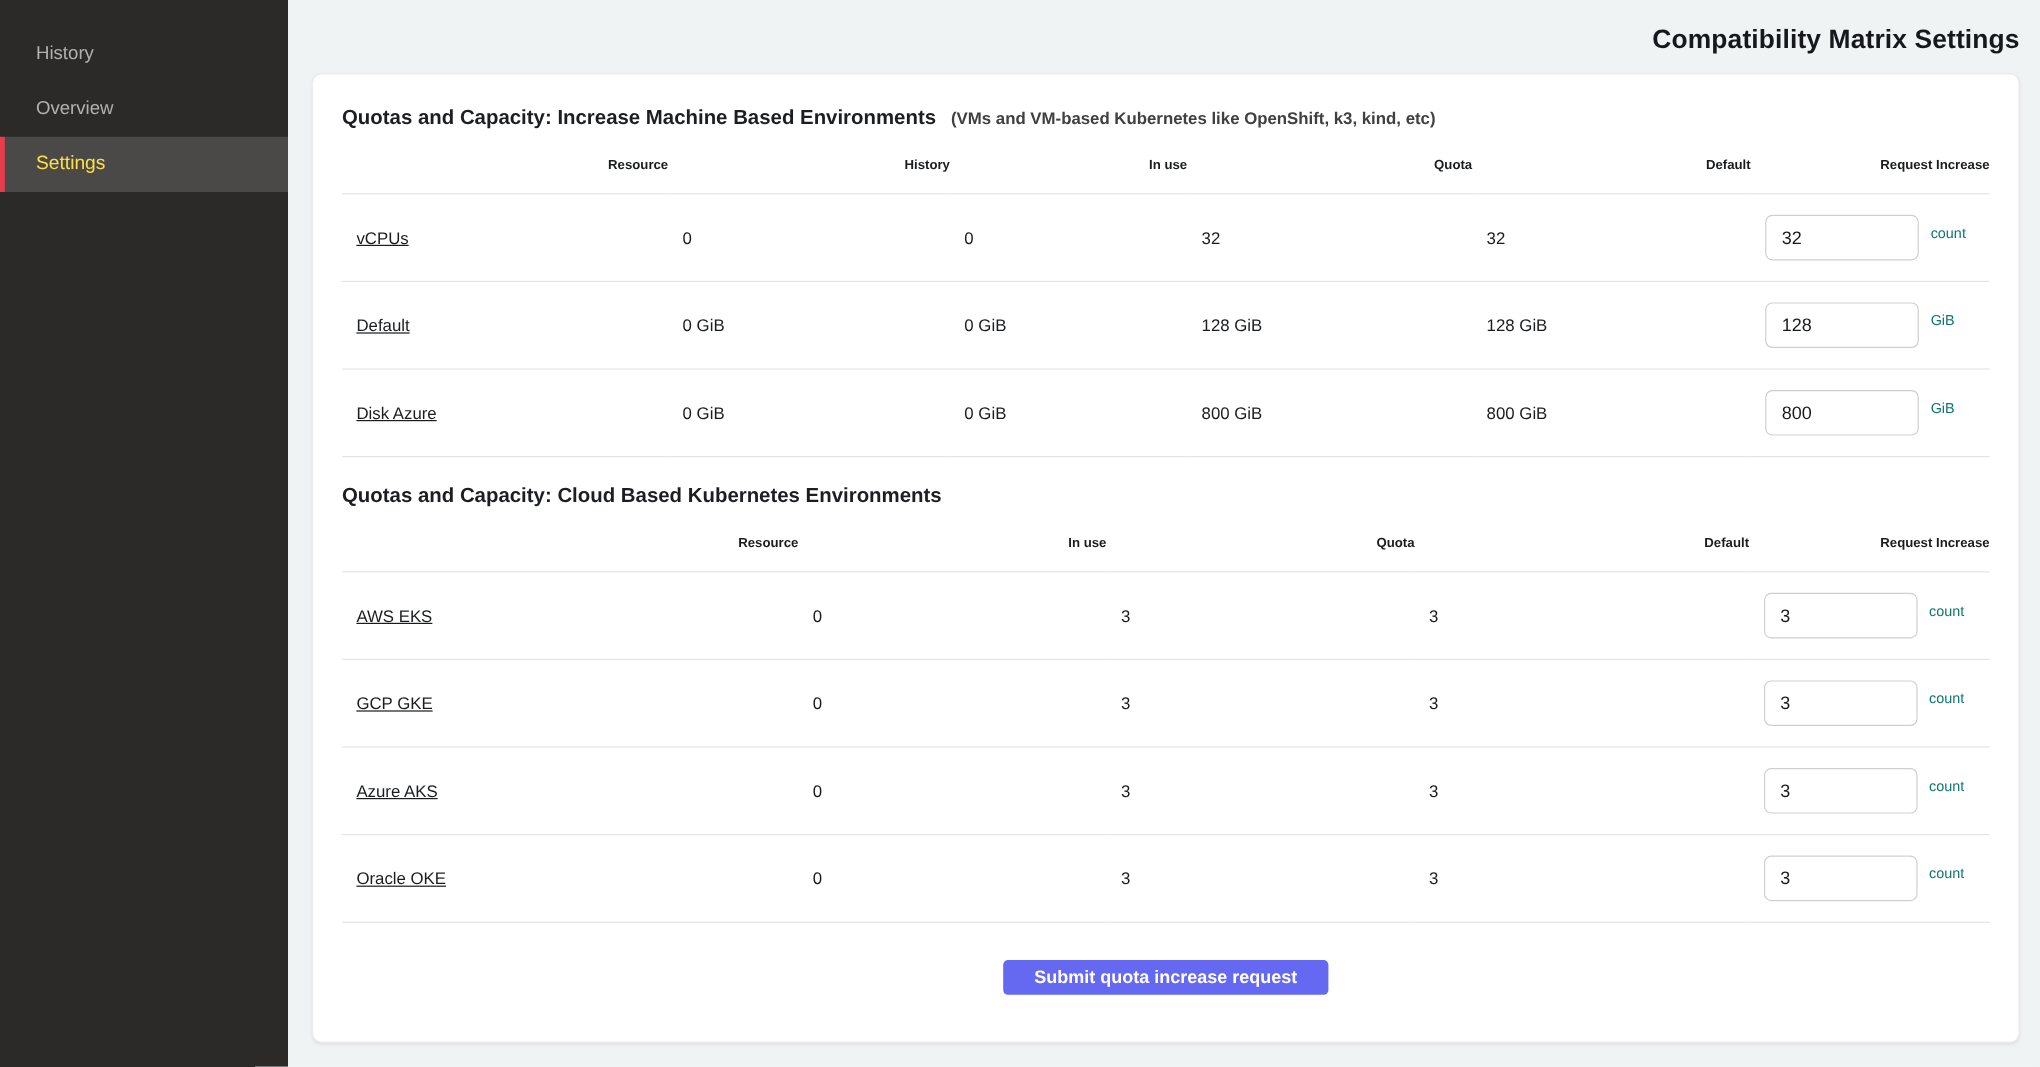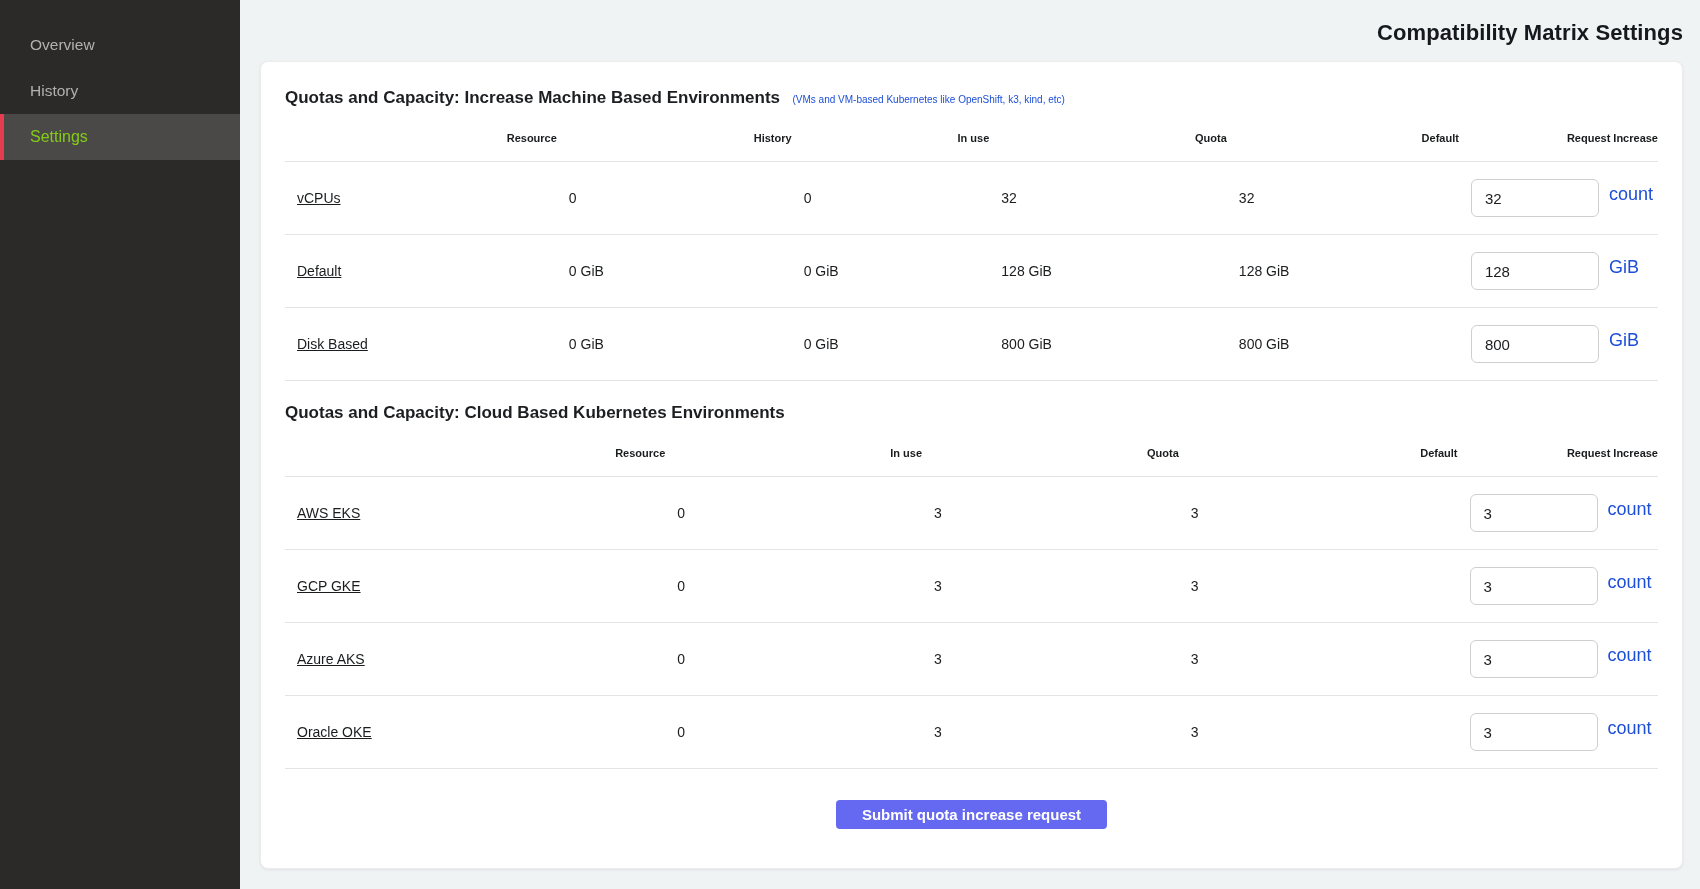--- a/index.html
+++ b/index.html
@@ -21,21 +21,21 @@
     position: relative;
     height: 46px;
     display: flex; align-items: center;
     padding-left: 30px;
     color: #b3b1b0;
     font-size: 15.5px;
     cursor: pointer;
   }
   .nav-item.active {
     background: #4a4948;
-    color: #84cc16;
+    color: #fde047;
     font-size: 16px;
   }
   .nav-item.active::before {
     content: "";
     position: absolute; left: 0; top: 0; bottom: 0;
     width: 4px;
     background: #e73b4e;
   }
 
   
@@ -64,23 +64,24 @@
 
   .section-header { margin: 10px 0 8px 0; }
   .section-title {
     display: inline;
     font-size: 17px;
     font-weight: bold;
     color: #1c1e21;
     margin: 0;
   }
   .section-subtitle {
-    font-size: 10px;
-    color: #1d4ed8;
+    font-size: 14px;
+    color: #404040;
     margin-left: 8px;
+    font-weight: bold;
   }
   .section-header.second { margin-top: 22px; }
 
   table.quota-table {
     width: 100%;
     border-collapse: collapse;
     table-layout: fixed;
   }
   .quota-table th {
     text-align: right;
@@ -107,22 +108,22 @@
     border-radius: 6px;
     padding: 0 8px 0 13px;
     font-size: 15px;
     color: #1a1c1e;
     font-family: "Liberation Sans", sans-serif;
     background: #ffffff;
     outline: none;
   }
   .unit-label {
     margin-left: 10px;
-    font-size: 18px;
-    color: #1d4ed8;
+    font-size: 12px;
+    color: #0f766e;
     transform: translateY(-4px);
   }
 
   .submit-row {
     display: flex;
     justify-content: center;
     padding-top: 31px;
   }
   .submit-btn {
     height: 29px;
@@ -136,24 +137,24 @@
     font-family: "Liberation Sans", sans-serif;
     cursor: pointer;
   }
 </style>
 </head>
 <body>
 
 <aside class="sidebar">
   <nav>
     <div class="nav-item">
+      <span>History</span>
+    </div>
+    <div class="nav-item">
       <span>Overview</span>
-    </div>
-    <div class="nav-item">
-      <span>History</span>
     </div>
     <div class="nav-item active">
       <span>Settings</span>
     </div>
   </nav>
 </aside>
 
 <main class="main">
   <h1 class="page-title">Compatibility Matrix Settings</h1>
 
@@ -204,21 +205,21 @@
           <td>128 GiB</td>
           <td>128 GiB</td>
           <td>
             <div class="req-cell">
               <input class="req-input" type="text" value="128" style="">
               <span class="unit-label">GiB</span>
             </div>
           </td>
         </tr>
         <tr>
-          <td class="res">Disk Based</td>
+          <td class="res">Disk Azure</td>
           <td>0 GiB</td>
           <td>0 GiB</td>
           <td>800 GiB</td>
           <td>800 GiB</td>
           <td>
             <div class="req-cell">
               <input class="req-input" type="text" value="800" style="">
               <span class="unit-label">GiB</span>
             </div>
           </td>

